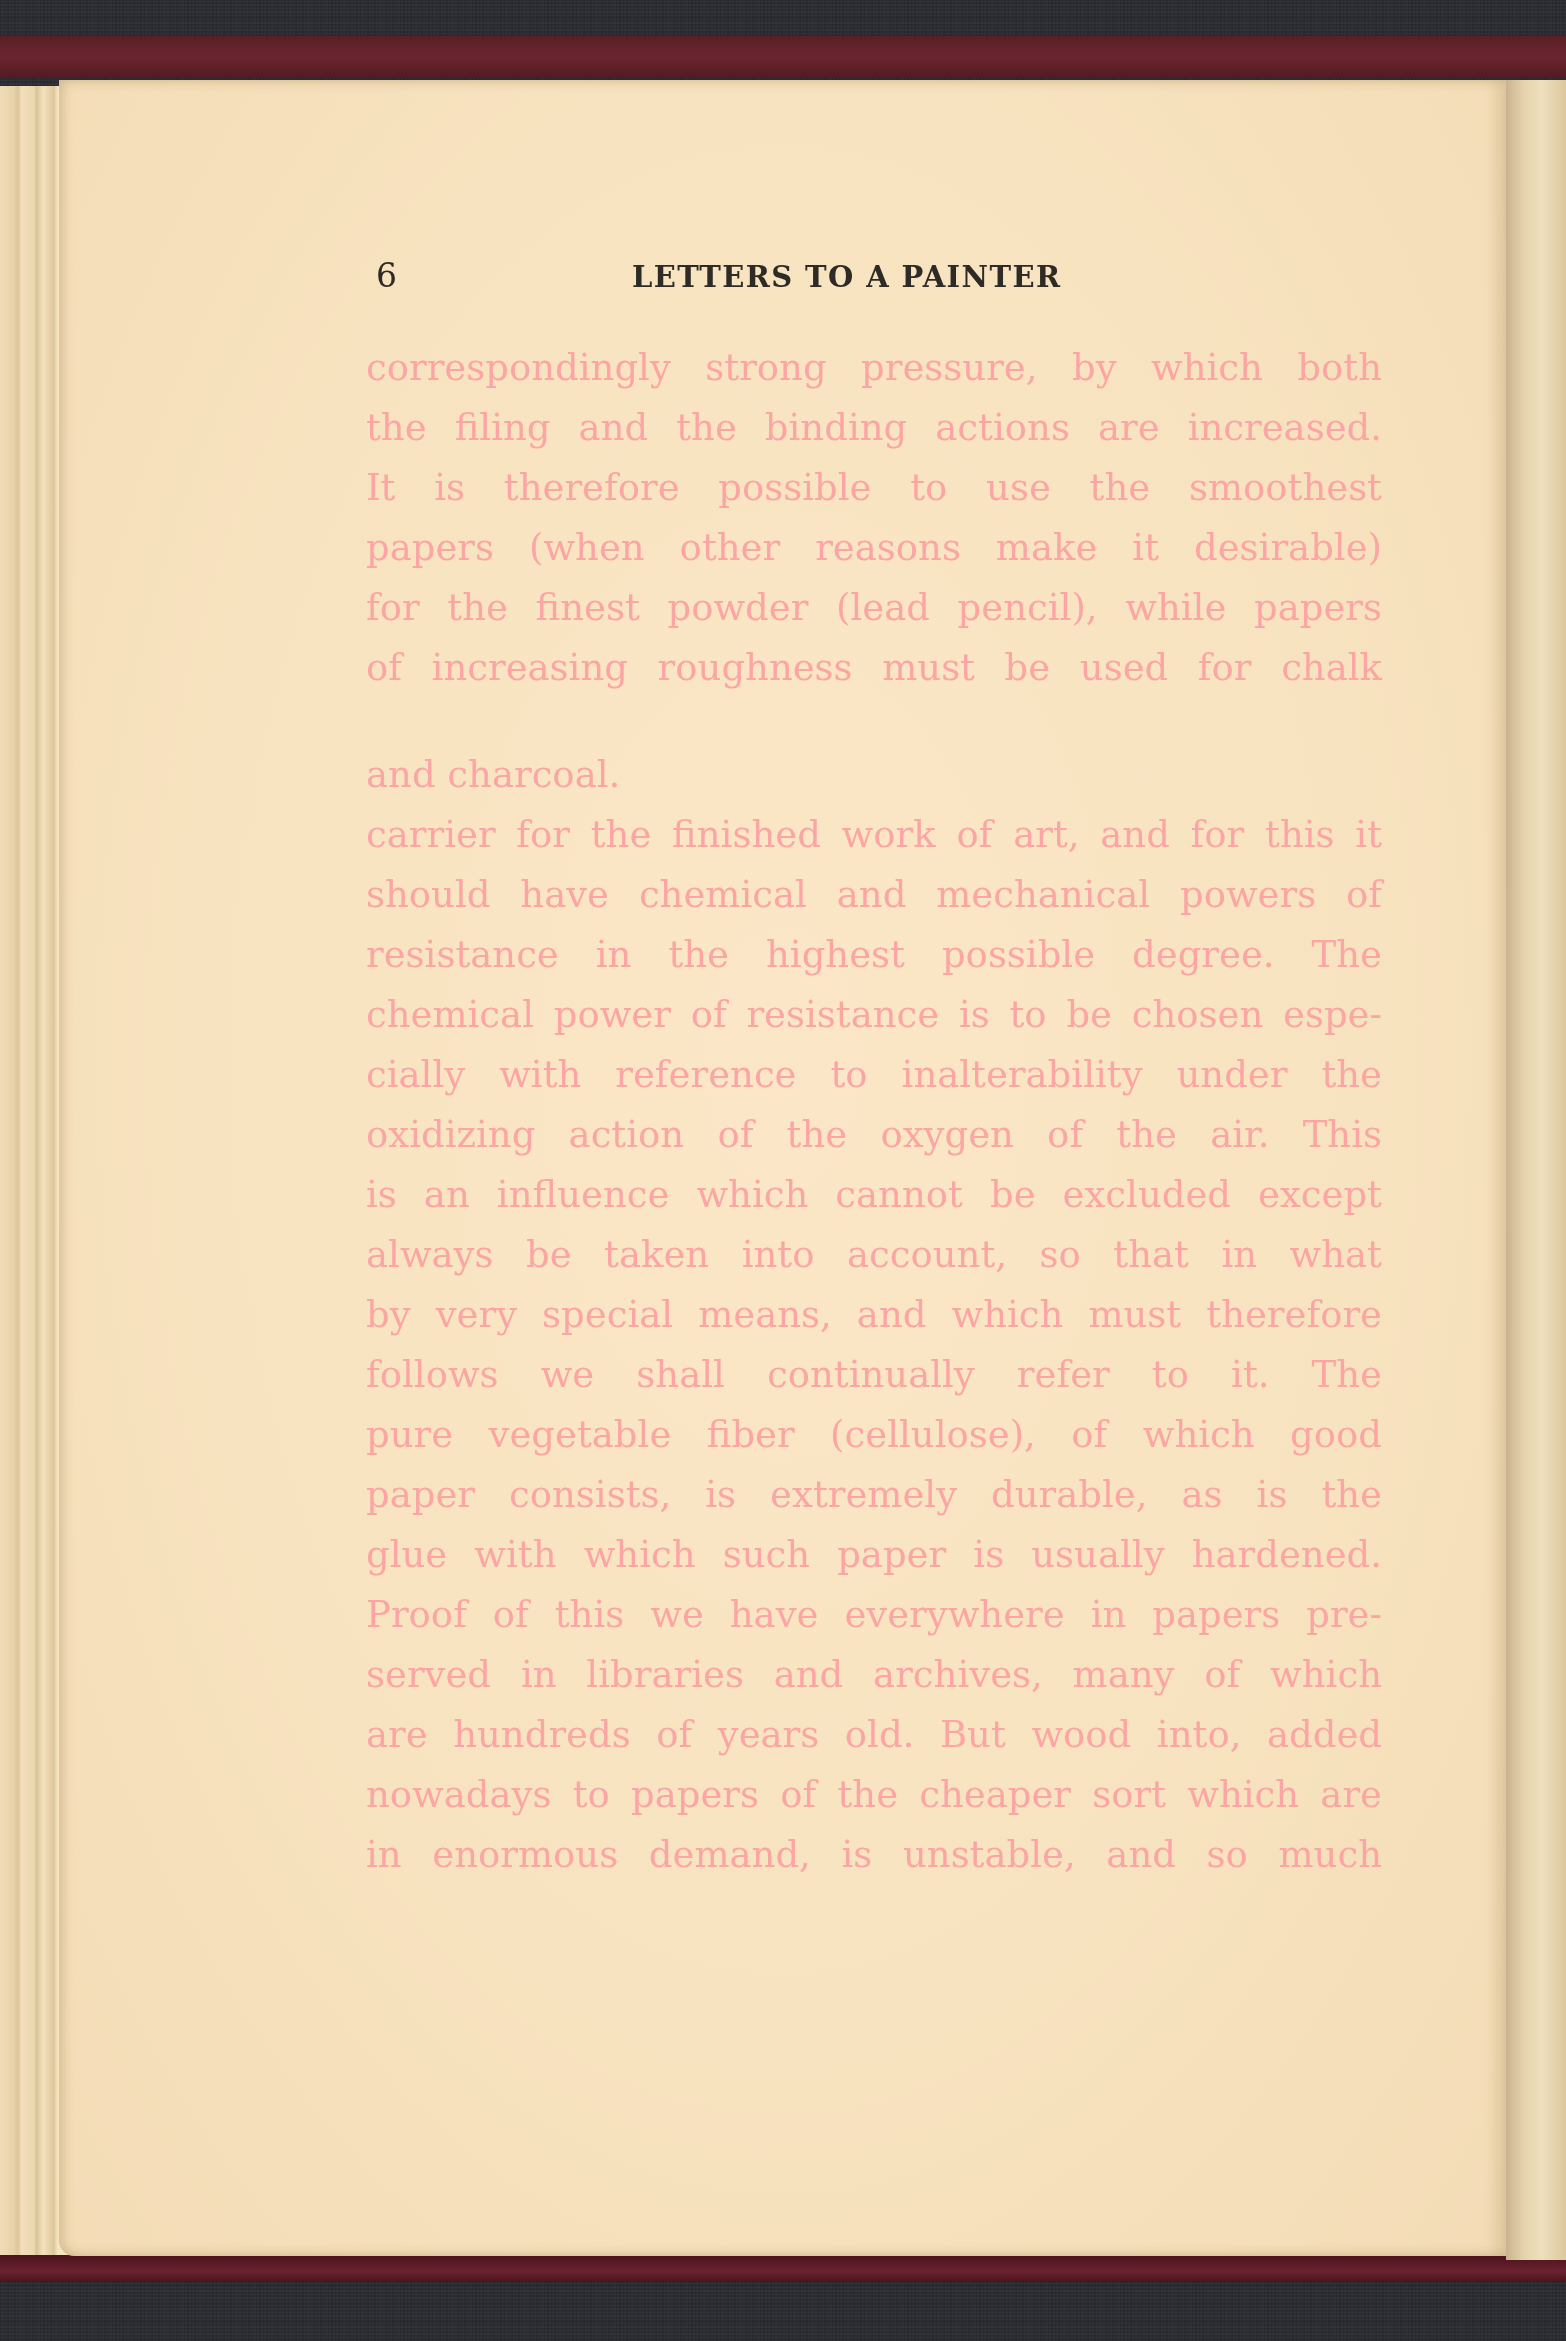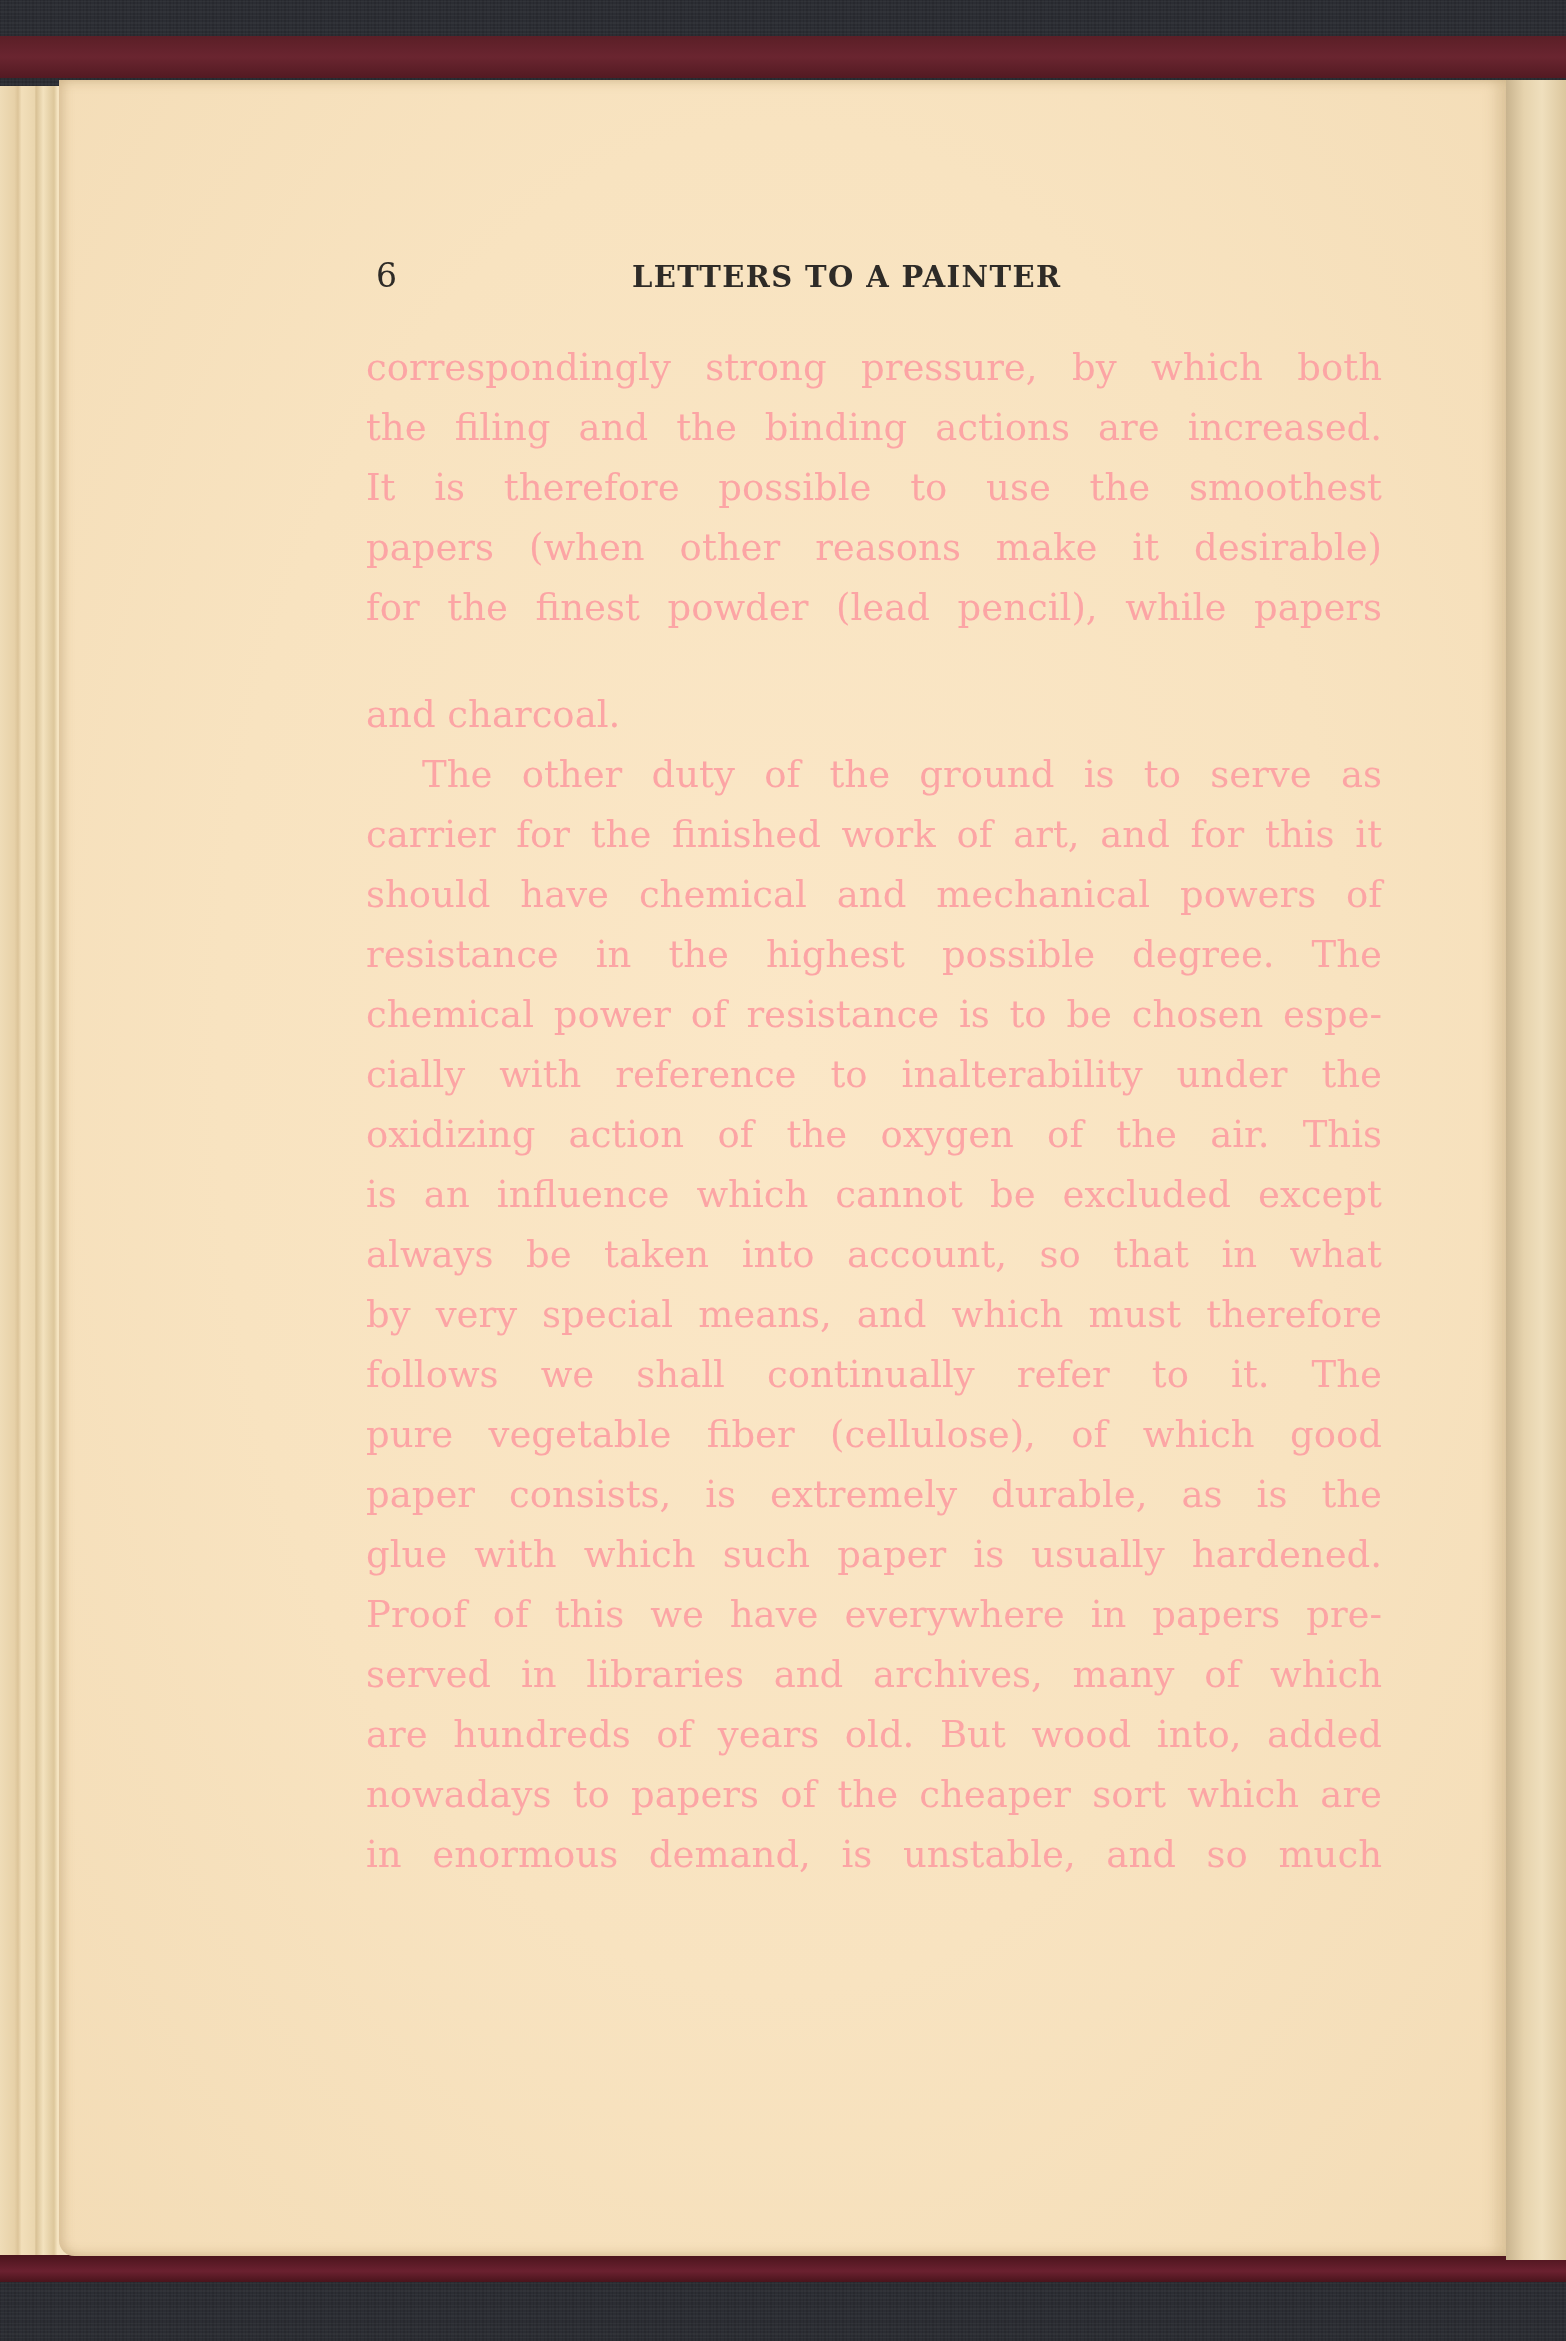--- a/index.html
+++ b/index.html
@@ -74,24 +74,24 @@
   <span class="head-title">LETTERS TO A PAINTER</span>
 </div>
 
 <div class="body-text">
   <div>
     <span class="line">correspondingly strong pressure, by which both</span>
     <span class="line">the filing and the binding actions are increased.</span>
     <span class="line">It is therefore possible to use the smoothest</span>
     <span class="line">papers (when other reasons make it desirable)</span>
     <span class="line">for the finest powder (lead pencil), while papers</span>
+    <span class="line">of increasing roughness must be used for chalk</span>
     <span class="line last">and charcoal.</span>
   </div>
   <div>
-    <span class="line indent">The other duty of the ground is to serve as</span>
     <span class="line">carrier for the finished work of art, and for this it</span>
     <span class="line">should have chemical and mechanical powers of</span>
     <span class="line">resistance in the highest possible degree. The</span>
     <span class="line">chemical power of resistance is to be chosen espe-</span>
     <span class="line">cially with reference to inalterability under the</span>
     <span class="line">oxidizing action of the oxygen of the air. This</span>
     <span class="line">is an influence which cannot be excluded except</span>
     <span class="line">always be taken into account, so that in what</span>
     <span class="line">by very special means, and which must therefore</span>
     <span class="line">follows we shall continually refer to it. The</span>

